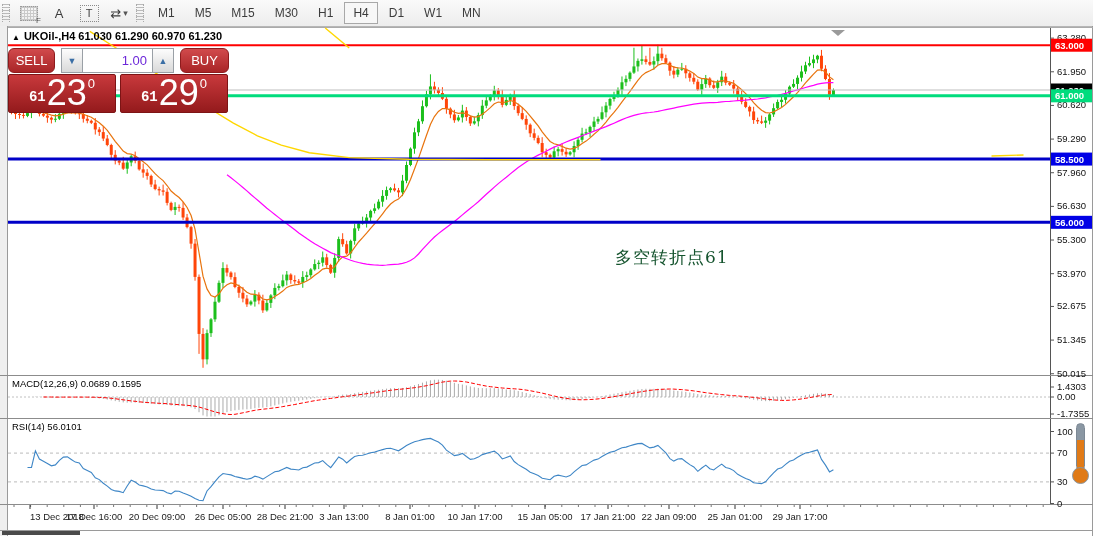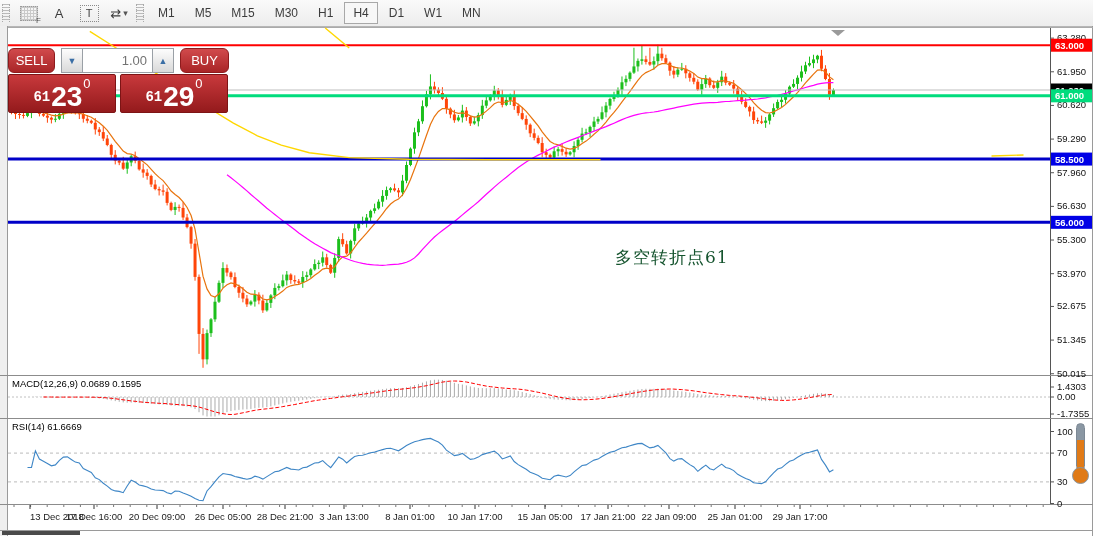--- a/index.html
+++ b/index.html
@@ -34,27 +34,27 @@
   
   #trade-panel{position:absolute;left:8px;top:48px;width:221px;z-index:6;}
   .tp-row1{display:flex;height:25px;}
   .tp-btn{background:linear-gradient(#d14a4c,#a92527);border:1px solid #8e1b1d;border-radius:6px;
           color:#fff;font-size:13px;display:flex;align-items:center;justify-content:center;}
   .tp-sell{width:48px;} .tp-buy{width:50px;margin-left:6px;}
   .tp-volbox{display:flex;margin-left:6px;height:25px;box-sizing:border-box;}
   .tp-spin{width:20px;background:linear-gradient(#fdfdfd,#d9d9d9);border:1px solid #9aa0a6;
            color:#3a6ea5;font-size:9px;display:flex;align-items:center;justify-content:center;}
   .tp-vol{width:69px;background:#fff;border-top:1px solid #9aa0a6;border-bottom:1px solid #9aa0a6;
-          font-size:13px;color:#737373;display:flex;align-items:center;justify-content:flex-end;padding-right:5px;box-sizing:border-box;}
+          font-size:13px;color:#6d28d9;display:flex;align-items:center;justify-content:flex-end;padding-right:5px;box-sizing:border-box;}
   .tp-row2{display:flex;margin-top:1px;height:39px;}
   .tp-price{width:108px;background:linear-gradient(#c8393c,#941a1c);border:1px solid #7d1415;border-radius:2px;
             color:#fff;display:flex;align-items:flex-end;justify-content:center;padding-bottom:4px;box-sizing:border-box;}
   .tp-price+.tp-price{margin-left:4px;}
   .tp-prefix{font-size:14px;font-weight:700;margin:0 1px 3px 0;font-family:Liberation Mono, monospace;}
-  .tp-big{font-size:28px;line-height:0.8;font-weight:700;}
+  .tp-big{font-size:36px;line-height:0.8;font-weight:400;}
   .tp-sup{font-size:13px;margin:0 0 17px 1px;}
   
   #annotation{position:absolute;left:615px;top:246px;font-size:17px;color:#14532d;z-index:4;
               font-family:"DejaVu Serif",serif;letter-spacing:1px;}
   
   .panel-label{position:absolute;left:12px;font-size:9.5px;color:#000;z-index:4;text-align:right;}
   
   #thermo{position:absolute;left:1069px;top:423px;width:24px;height:64px;z-index:6;}
   #thermo .tube{position:absolute;left:7px;top:0;width:9px;height:48px;border-radius:5px;
                 background:linear-gradient(#8a97a3,#8a97a3 35%,#e07a17 35%);border:1px solid #7c8894;box-sizing:border-box;}
@@ -888,20 +888,23 @@
         <text x="608" y="520" font-size="9.5" fill="#222" text-anchor="middle">17 Jan 21:00</text>
         <line x1="669" y1="505" x2="669" y2="509" stroke="#333" stroke-width="1"></line>
         <text x="669" y="520" font-size="9.5" fill="#222" text-anchor="middle">22 Jan 09:00</text>
         <line x1="735" y1="505" x2="735" y2="509" stroke="#333" stroke-width="1"></line>
         <text x="735" y="520" font-size="9.5" fill="#222" text-anchor="middle">25 Jan 01:00</text>
         <line x1="800" y1="505" x2="800" y2="509" stroke="#333" stroke-width="1"></line>
         <text x="800" y="520" font-size="9.5" fill="#222" text-anchor="middle">29 Jan 17:00</text>
       </g>
     </svg>
 
+  <div id="chart-title">
+    <span class="tri">▲</span><span>UKOil-,H4  61.030 61.290 60.970 61.230</span>
+  </div>
 
   <div id="trade-panel">
     <div class="tp-row1">
       <div class="tp-btn tp-sell">SELL</div>
       <div class="tp-volbox">
         <div class="tp-spin">▼</div>
         <div class="tp-vol">1.00</div>
         <div class="tp-spin">▲</div>
       </div>
       <div class="tp-btn tp-buy">BUY</div>
@@ -916,19 +919,19 @@
         <span class="tp-prefix">61</span>
         <span class="tp-big">29</span>
         <span class="tp-sup">0</span>
       </div>
     </div>
   </div>
 
   <div id="annotation">多空转折点61</div>
 
   <div class="panel-label" style="top:378px;">MACD(12,26,9) 0.0689 0.1595</div>
-  <div class="panel-label" style="top:421px;">RSI(14) 61.6669</div>
+  <div class="panel-label" style="top:421px;">RSI(14) 56.0101</div>
 
   <div id="thermo">
     <div class="tube"></div>
     <div class="bulb"></div>
   </div>
 </div>
 
 </body></html>

